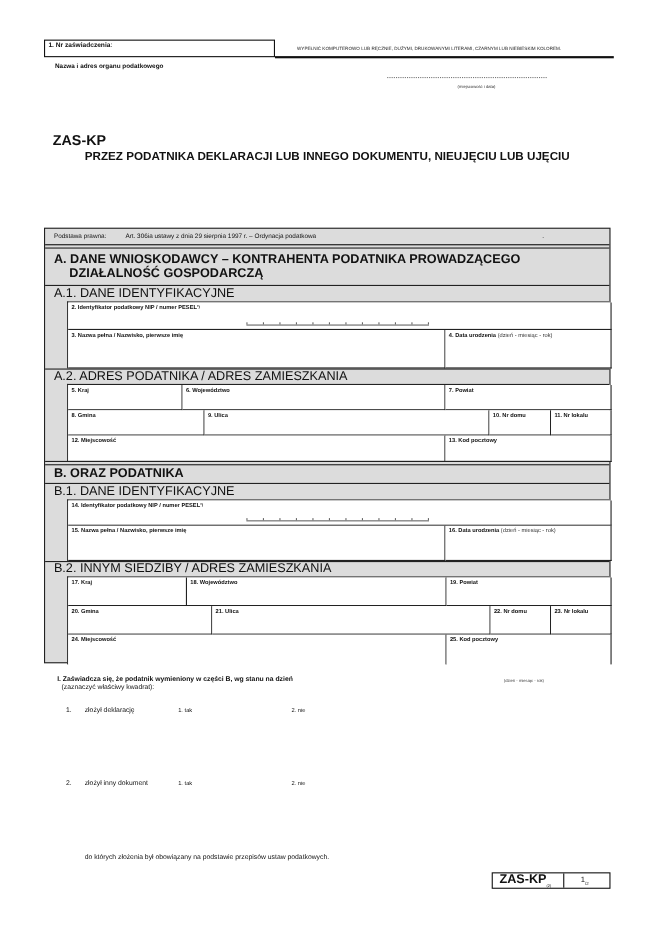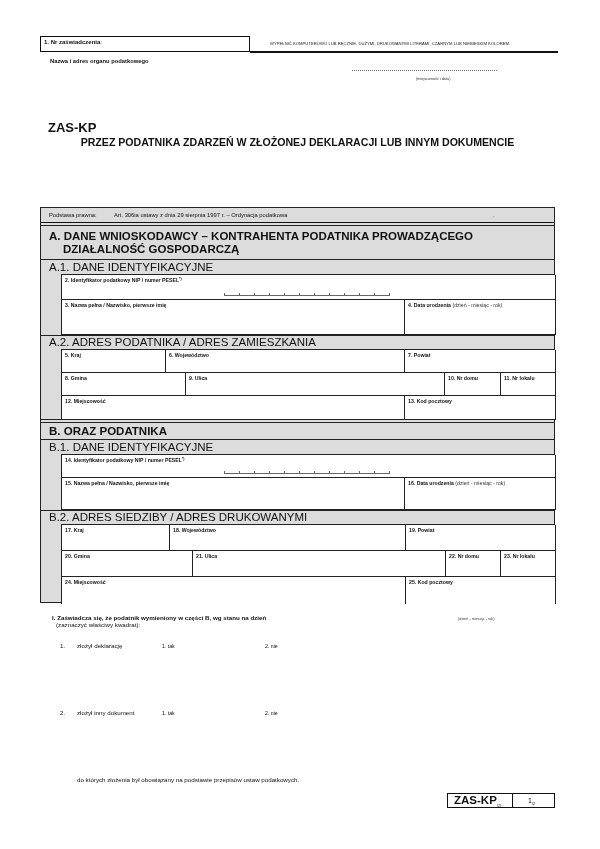--- a/index.html
+++ b/index.html
@@ -50,21 +50,21 @@
   <span>1. Nr zaświadczenia</span><span style="font-weight:normal">:</span>
 </div>
 <div id="instr" class="abs">WYPEŁNIĆ KOMPUTEROWO LUB RĘCZNIE, DUŻYMI, DRUKOWANYMI LITERAMI, CZARNYM LUB NIEBIESKIM KOLOREM.</div>
 <div id="top-line" class="abs"></div>
 <div id="organ" class="abs">Nazwa i adres organu podatkowego</div>
 <div id="place-dots" class="abs"></div>
 <div id="place-label" class="abs">(miejscowość i data)</div>
 
 <div id="form-code" class="abs">ZAS-KP</div>
 <div id="title" class="abs">
-  <div>PRZEZ PODATNIKA ZDARZEŃ W ZŁOŻONEJ DEKLARACJI LUB INNYM DOKUMENCIE</div>
+  <div>PRZEZ PODATNIKA DEKLARACJI LUB INNEGO DOKUMENTU, NIEUJĘCIU LUB UJĘCIU</div>
 </div>
 
 <div id="form" class="abs">
 
   <div class="row legal">
     <span style="left:8px">Podstawa prawna:</span>
     <span style="left:73px">Art. 306ia  ustawy z dnia 29 sierpnia 1997 r. – Ordynacja podatkowa</span>
     <span style="left:452px">.</span>
   </div>
   <div class="hline" style="top:17px"></div>
@@ -145,21 +145,21 @@
       </div>
     </div>
     <div class="cell" style="left:0; top:23px; width:343px; height:32px">
       <span>15. Nazwa pełna / Nazwisko, pierwsze imię</span>
     </div>
     <div class="cell" style="left:343px; top:23px; width:151px; height:32px">
       <span>16. Data urodzenia</span>&nbsp;<span class="hint">(dzień - miesiąc - rok)</span>
     </div>
   </div>
 
-  <div class="row sub" style="top:302px; border-top:1px solid #222">B.2. ADRES SIEDZIBY / ADRES DRUKOWANYMI</div>
+  <div class="row sub" style="top:302px; border-top:1px solid #222">B.2. INNYM SIEDZIBY / ADRES ZAMIESZKANIA</div>
 
   <div class="fields" style="top:316px; height:79px; border-bottom:none">
     <div class="cell" style="left:0; top:0; width:108px; height:26px"><span>17. Kraj</span></div>
     <div class="cell" style="left:108px; top:0; width:236px; height:26px"><span>18. Województwo</span></div>
     <div class="cell" style="left:344px; top:0; width:150px; height:26px"><span>19. Powiat</span></div>
 
     <div class="cell" style="left:0; top:26px; width:131px; height:26px"><span>20. Gmina</span></div>
     <div class="cell" style="left:131px; top:26px; width:253px; height:26px"><span>21. Ulica</span></div>
     <div class="cell" style="left:384px; top:26px; width:55px; height:26px"><span>22. Nr domu</span></div>
     <div class="cell" style="left:439px; top:26px; width:55px; height:26px"><span>23. Nr lokalu</span></div>

